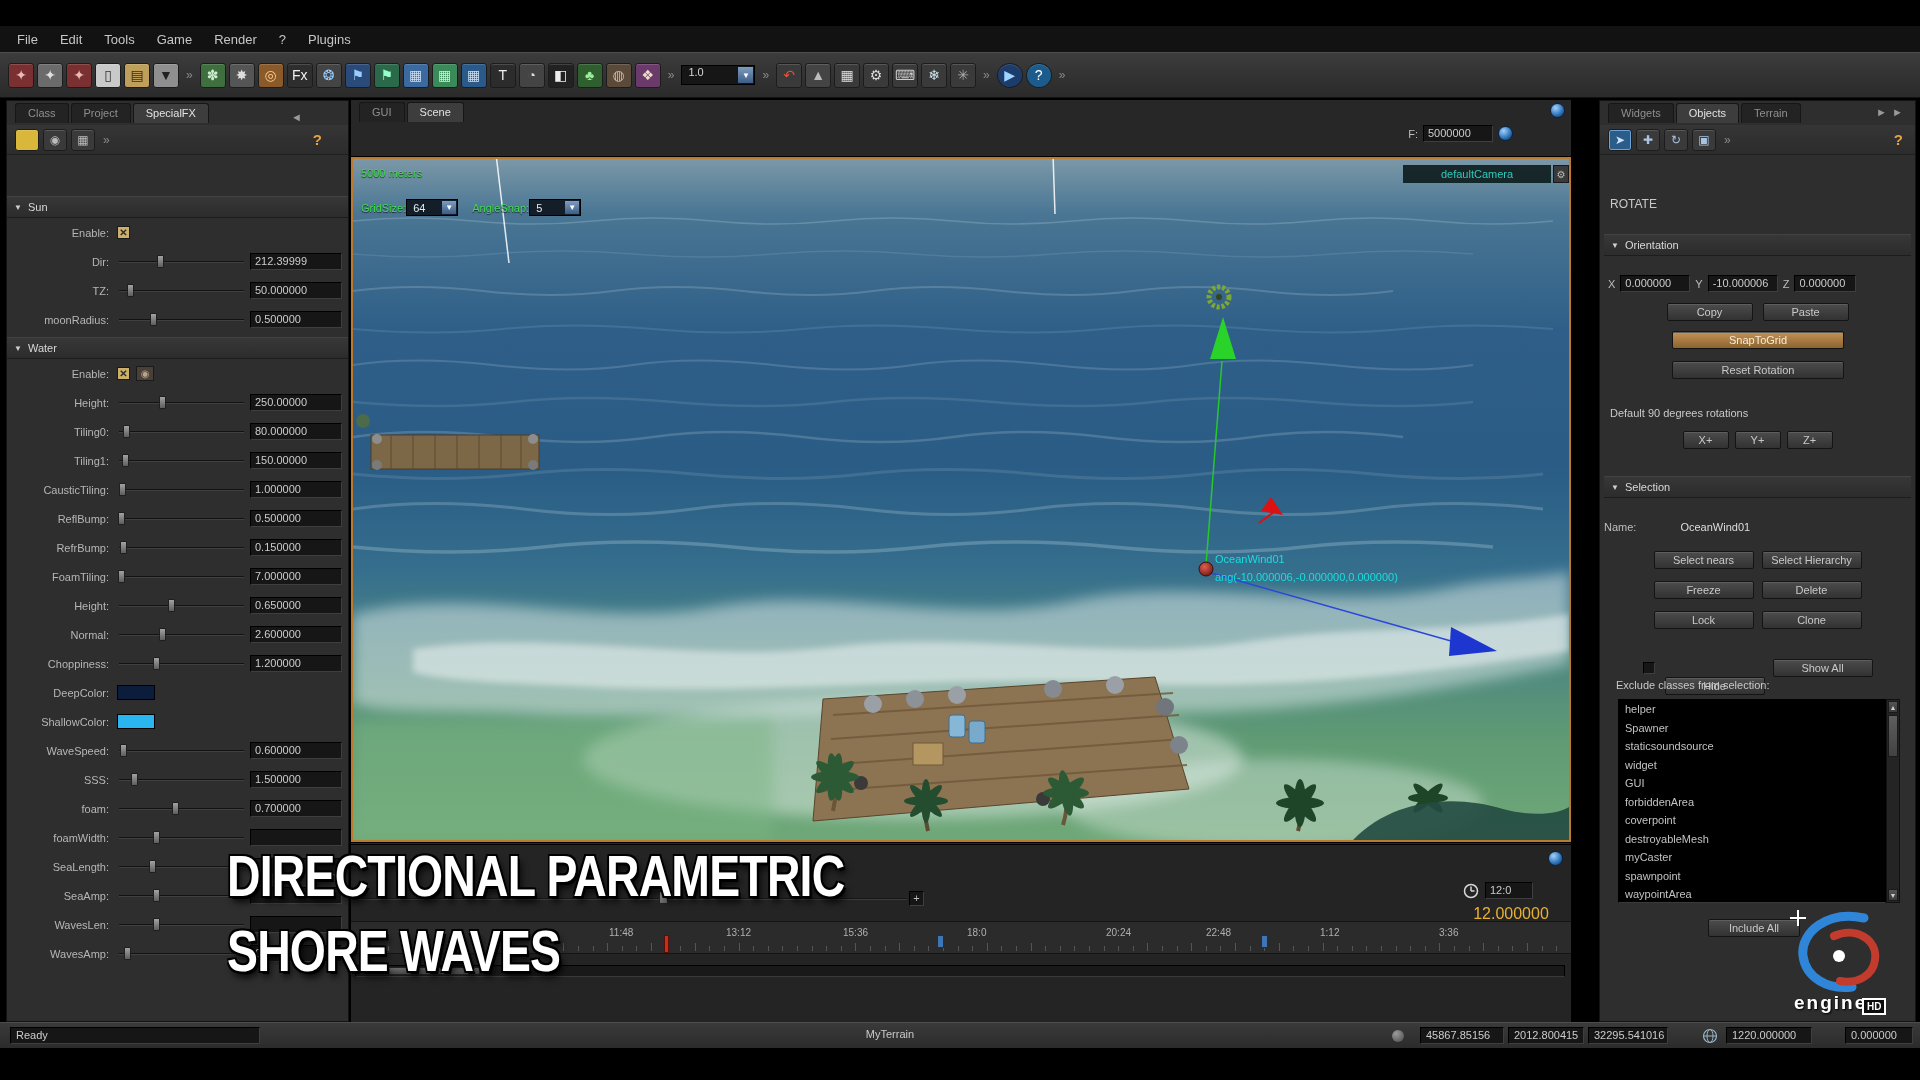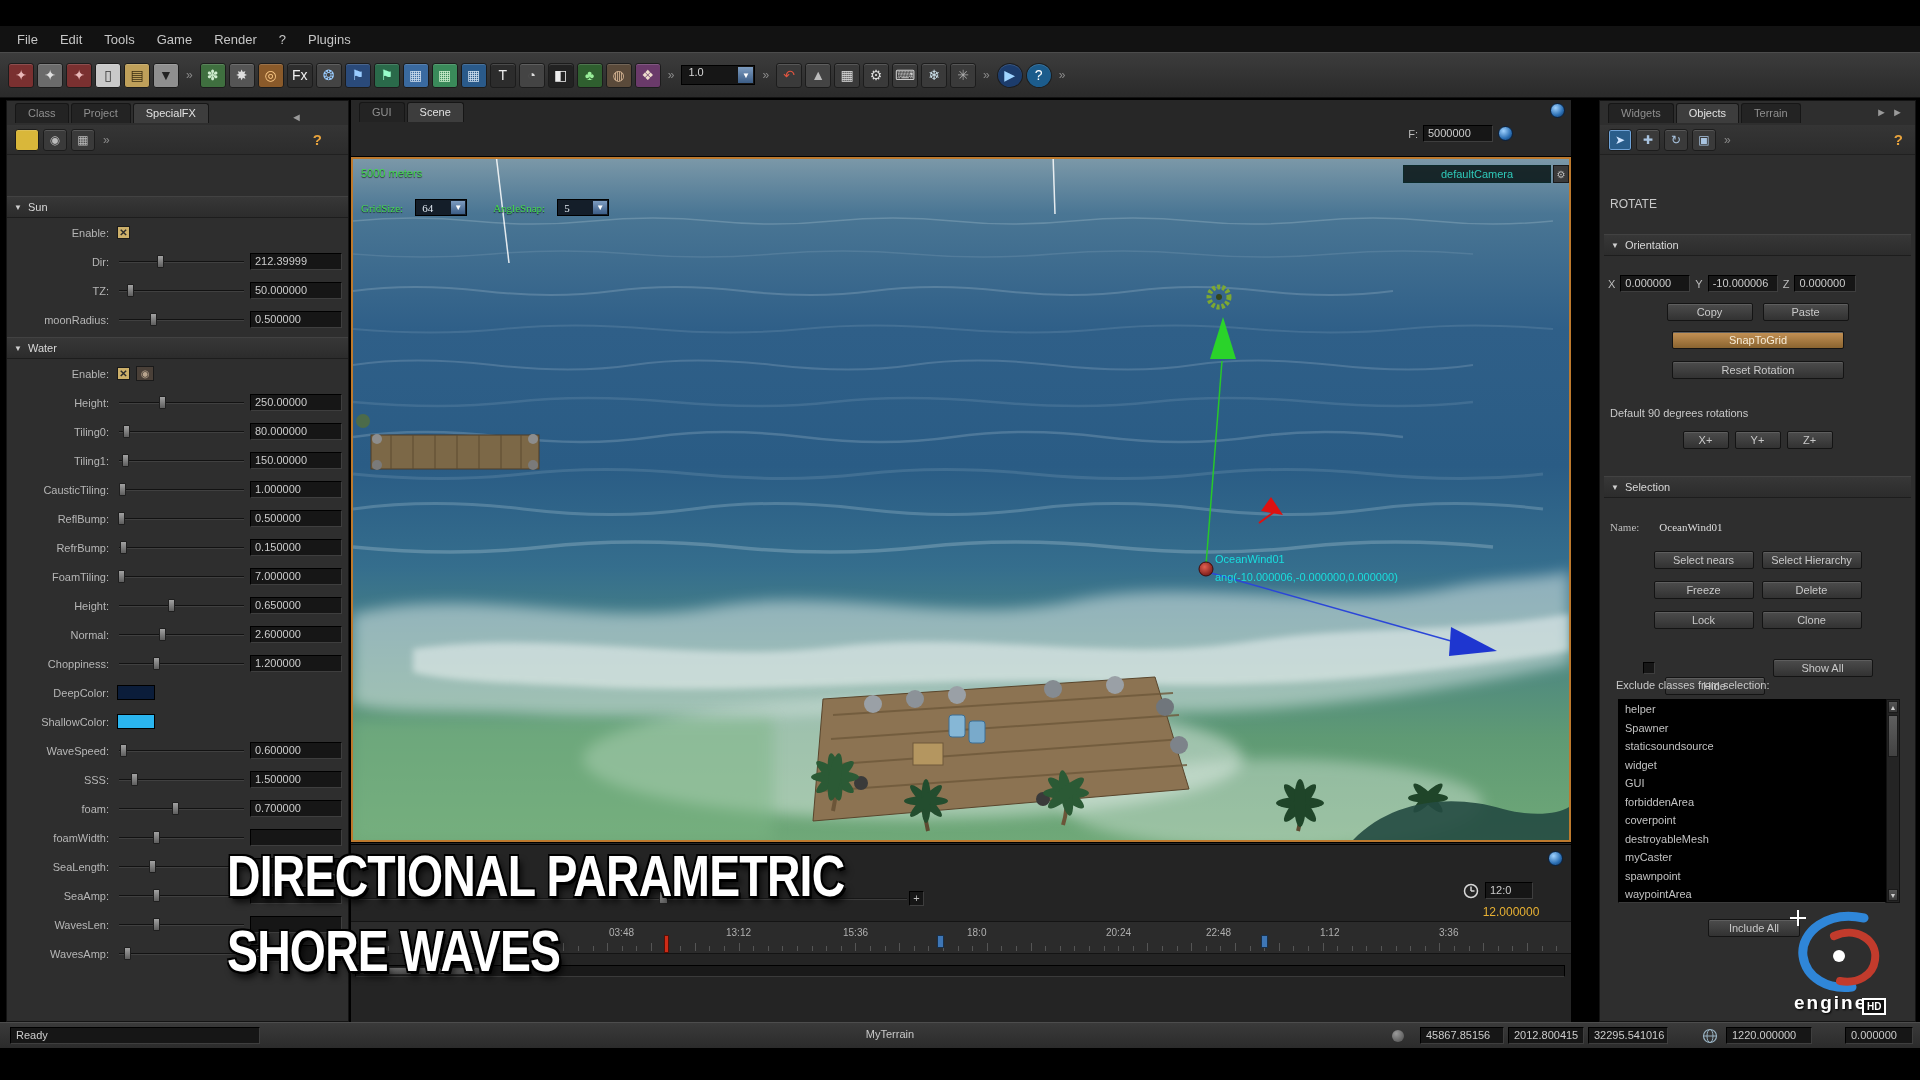--- a/index.html
+++ b/index.html
@@ -95,21 +95,21 @@
   #timeline { position:absolute; left:0; top:744px; width:1220px; height:178px;
     background:#242424; border-top:1px solid #000; }
   #tl-groove { position:absolute; left:8px; top:53px; width:548px; height:1px; background:#161616; box-shadow:0 1px 0 #3c3c3c; }
   #tl-plus { position:absolute; left:558px; top:46px; width:15px; height:15px; text-align:center;
     line-height:13px; color:#bbb; }
   #tl-minihandle { position:absolute; left:308px; top:46px; width:9px; height:13px;
     background:linear-gradient(#a8a8a8,#666); border:1px solid #222; border-radius:1px; }
   #clockbox { position:absolute; left:1134px; top:37px; width:48px; height:17px; padding:1px 4px; }
   #clockicon { position:absolute; left:1112px; top:38px; }
   #timeval { position:absolute; left:1110px; top:60px; width:100px; text-align:center;
-    color:#e8b133; font-size:12px; }
+    color:#e8b133; font-size:16px; }
   #ruler { position:absolute; left:0px; top:76px; width:1220px; height:33px; background:#2b2b2b;
     border-top:1px solid #141414; border-bottom:1px solid #141414; }
   .rlabel { position:absolute; top:5px; color:#b0b0b0; font-size:10px; }
   .rtick { position:absolute; bottom:2px; width:1px; background:#555; }
   .rmark { position:absolute; top:13px; }
   #tl-scroll { position:absolute; left:4px; top:120px; width:1210px; height:12px;
     background:#191919; border:1px solid #000; border-bottom-color:#3a3a3a; }
   #tl-thumb { position:absolute; left:6px; top:1px; width:118px; height:8px;
     background:linear-gradient(#6a6a6a,#474747); border:1px solid #222; border-radius:2px; }
 
@@ -557,21 +557,21 @@
           <polygon points="1098,468 1144,492 1096,497" fill="#1e36d0"></polygon>
           <line x1="925" y1="350" x2="906" y2="364" stroke="#e01010" stroke-width="2"></line>
           <polygon points="918,338 930,356 908,352" fill="#dd1111"></polygon>
           <circle cx="853" cy="410" r="7" fill="url(#rs)" stroke="#3a0d0d"></circle>
           <text x="862" y="404" fill="#19dede" font-size="11">OceanWind01</text>
           <text x="862" y="422" fill="#19dede" font-size="11">ang(-10.000006,-0.000000,0.000000)</text>
         </g>
       </svg>
 
       <div class="abs vp-green" style="left:8px; top:8px;">5000 meters</div>
-      <div class="abs" style="left:8px; top:40px; display:flex; align-items:center; gap:12px;font-family:Liberation Serif, serif;">
+      <div class="abs" style="left:8px; top:40px; display:flex; align-items:center; gap:0;">
         <span class="vp-green">GridSize:</span>
         <span class="vp-dd">
           <span>64</span>
             <span class="arr">▼</span>
         </span>
         <span class="vp-green" style="margin-left:14px;">AngleSnap:</span>
         <span class="vp-dd">
           <span>5</span>
             <span class="arr">▼</span>
         </span>
@@ -669,21 +669,21 @@
           <div class="rtick" style="left: 1073.8px; height: 5px;"></div>
           <div class="rtick" style="left: 1088.4px; height: 8px;"></div>
           <div class="rtick" style="left: 1103px; height: 5px;"></div>
           <div class="rtick" style="left: 1117.6px; height: 5px;"></div>
           <div class="rtick" style="left: 1132.2px; height: 8px;"></div>
           <div class="rtick" style="left: 1146.8px; height: 5px;"></div>
           <div class="rtick" style="left: 1161.4px; height: 5px;"></div>
           <div class="rtick" style="left: 1176px; height: 8px;"></div>
           <div class="rtick" style="left: 1190.6px; height: 5px;"></div>
           <div class="rtick" style="left: 1205.2px; height: 5px;"></div>
-          <span class="rlabel" style="left: 258px;">03:48</span>
+          <span class="rlabel" style="left: 258px;">11:48</span>
           <span class="rlabel" style="left: 375px;">13:12</span>
           <span class="rlabel" style="left: 492px;">15:36</span>
           <span class="rlabel" style="left: 616px;">18:0</span>
           <span class="rlabel" style="left: 727px; margin-left: 28px;">20:24</span>
           <span class="rlabel" style="left: 855px;">22:48</span>
           <span class="rlabel" style="left: 969px;">1:12</span>
           <span class="rlabel" style="left: 1088px;">3:36</span>
           <div class="rmark" style="left: 313px; width: 5px; height: 18px; background: rgb(207, 43, 22); border: 1px solid rgba(0, 0, 0, 0.6);"></div>
           <div class="rmark" style="left: 586px; width: 7px; height: 13px; background: rgb(62, 118, 181); border: 1px solid rgba(0, 0, 0, 0.6);"></div>
           <div class="rmark" style="left: 910px; width: 7px; height: 13px; background: rgb(62, 118, 181); border: 1px solid rgba(0, 0, 0, 0.6);"></div>
@@ -739,21 +739,21 @@
       <div class="btn" style="width:46px;">X+</div>
       <div class="btn" style="width:46px;">Y+</div>
       <div class="btn" style="width:46px;">Z+</div>
     </div>
 
     <div class="sec rp-bar" style="top:372px;">
       <span class="tri">▼</span>
         <span>Selection</span>
     </div>
 
-    <div class="abs" style="left:10px; top:420px; display:flex; gap:20px;font-family:Liberation Serif, serif;">
+    <div class="abs" style="left:4px; top:420px; display:flex; gap:44px;">
       <span>Name:</span>
       <span style="color:#dedede;">OceanWind01</span>
     </div>
 
     <div id="selbtns">
         <div style="position: absolute; left: 0px; top: 450px; width: 100%; display: flex; justify-content: center; gap: 8px; align-items: center;">
           <div class="btn" style="width: 100px;">Select nears</div>
           <div class="btn" style="width: 100px;">Select Hierarchy</div>
         </div>
         <div style="position: absolute; left: 0px; top: 480px; width: 100%; display: flex; justify-content: center; gap: 8px; align-items: center;">

